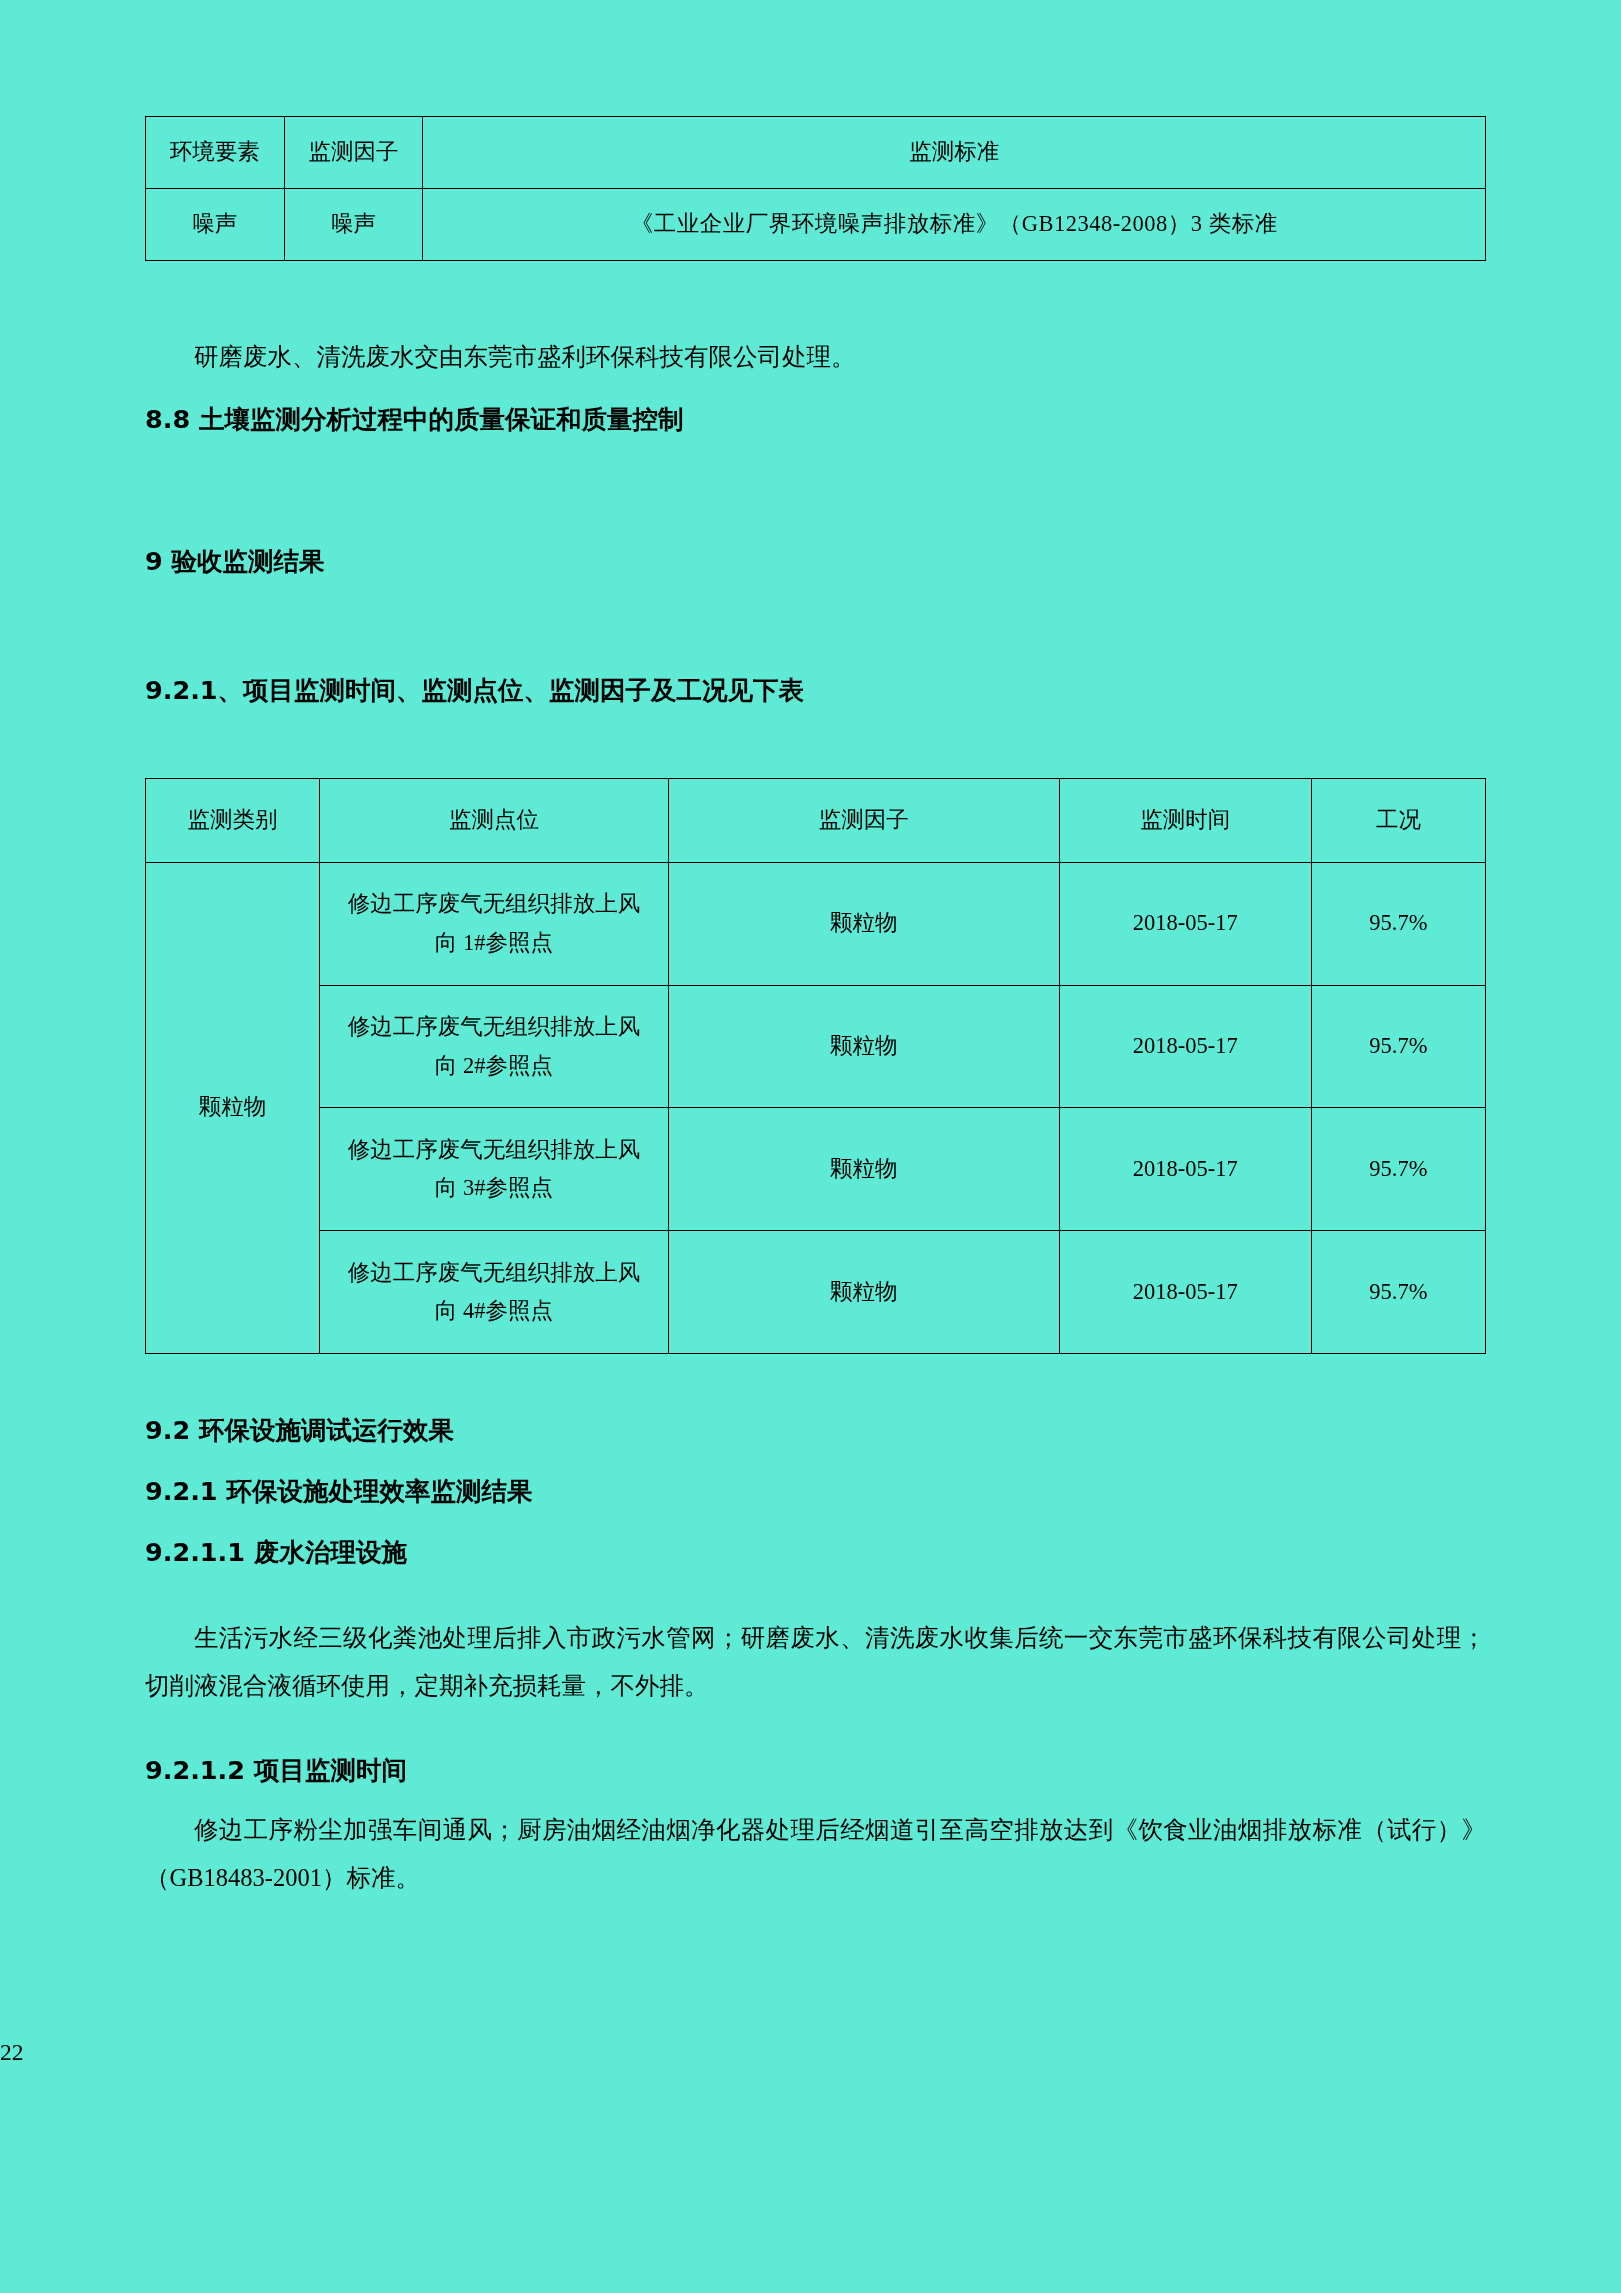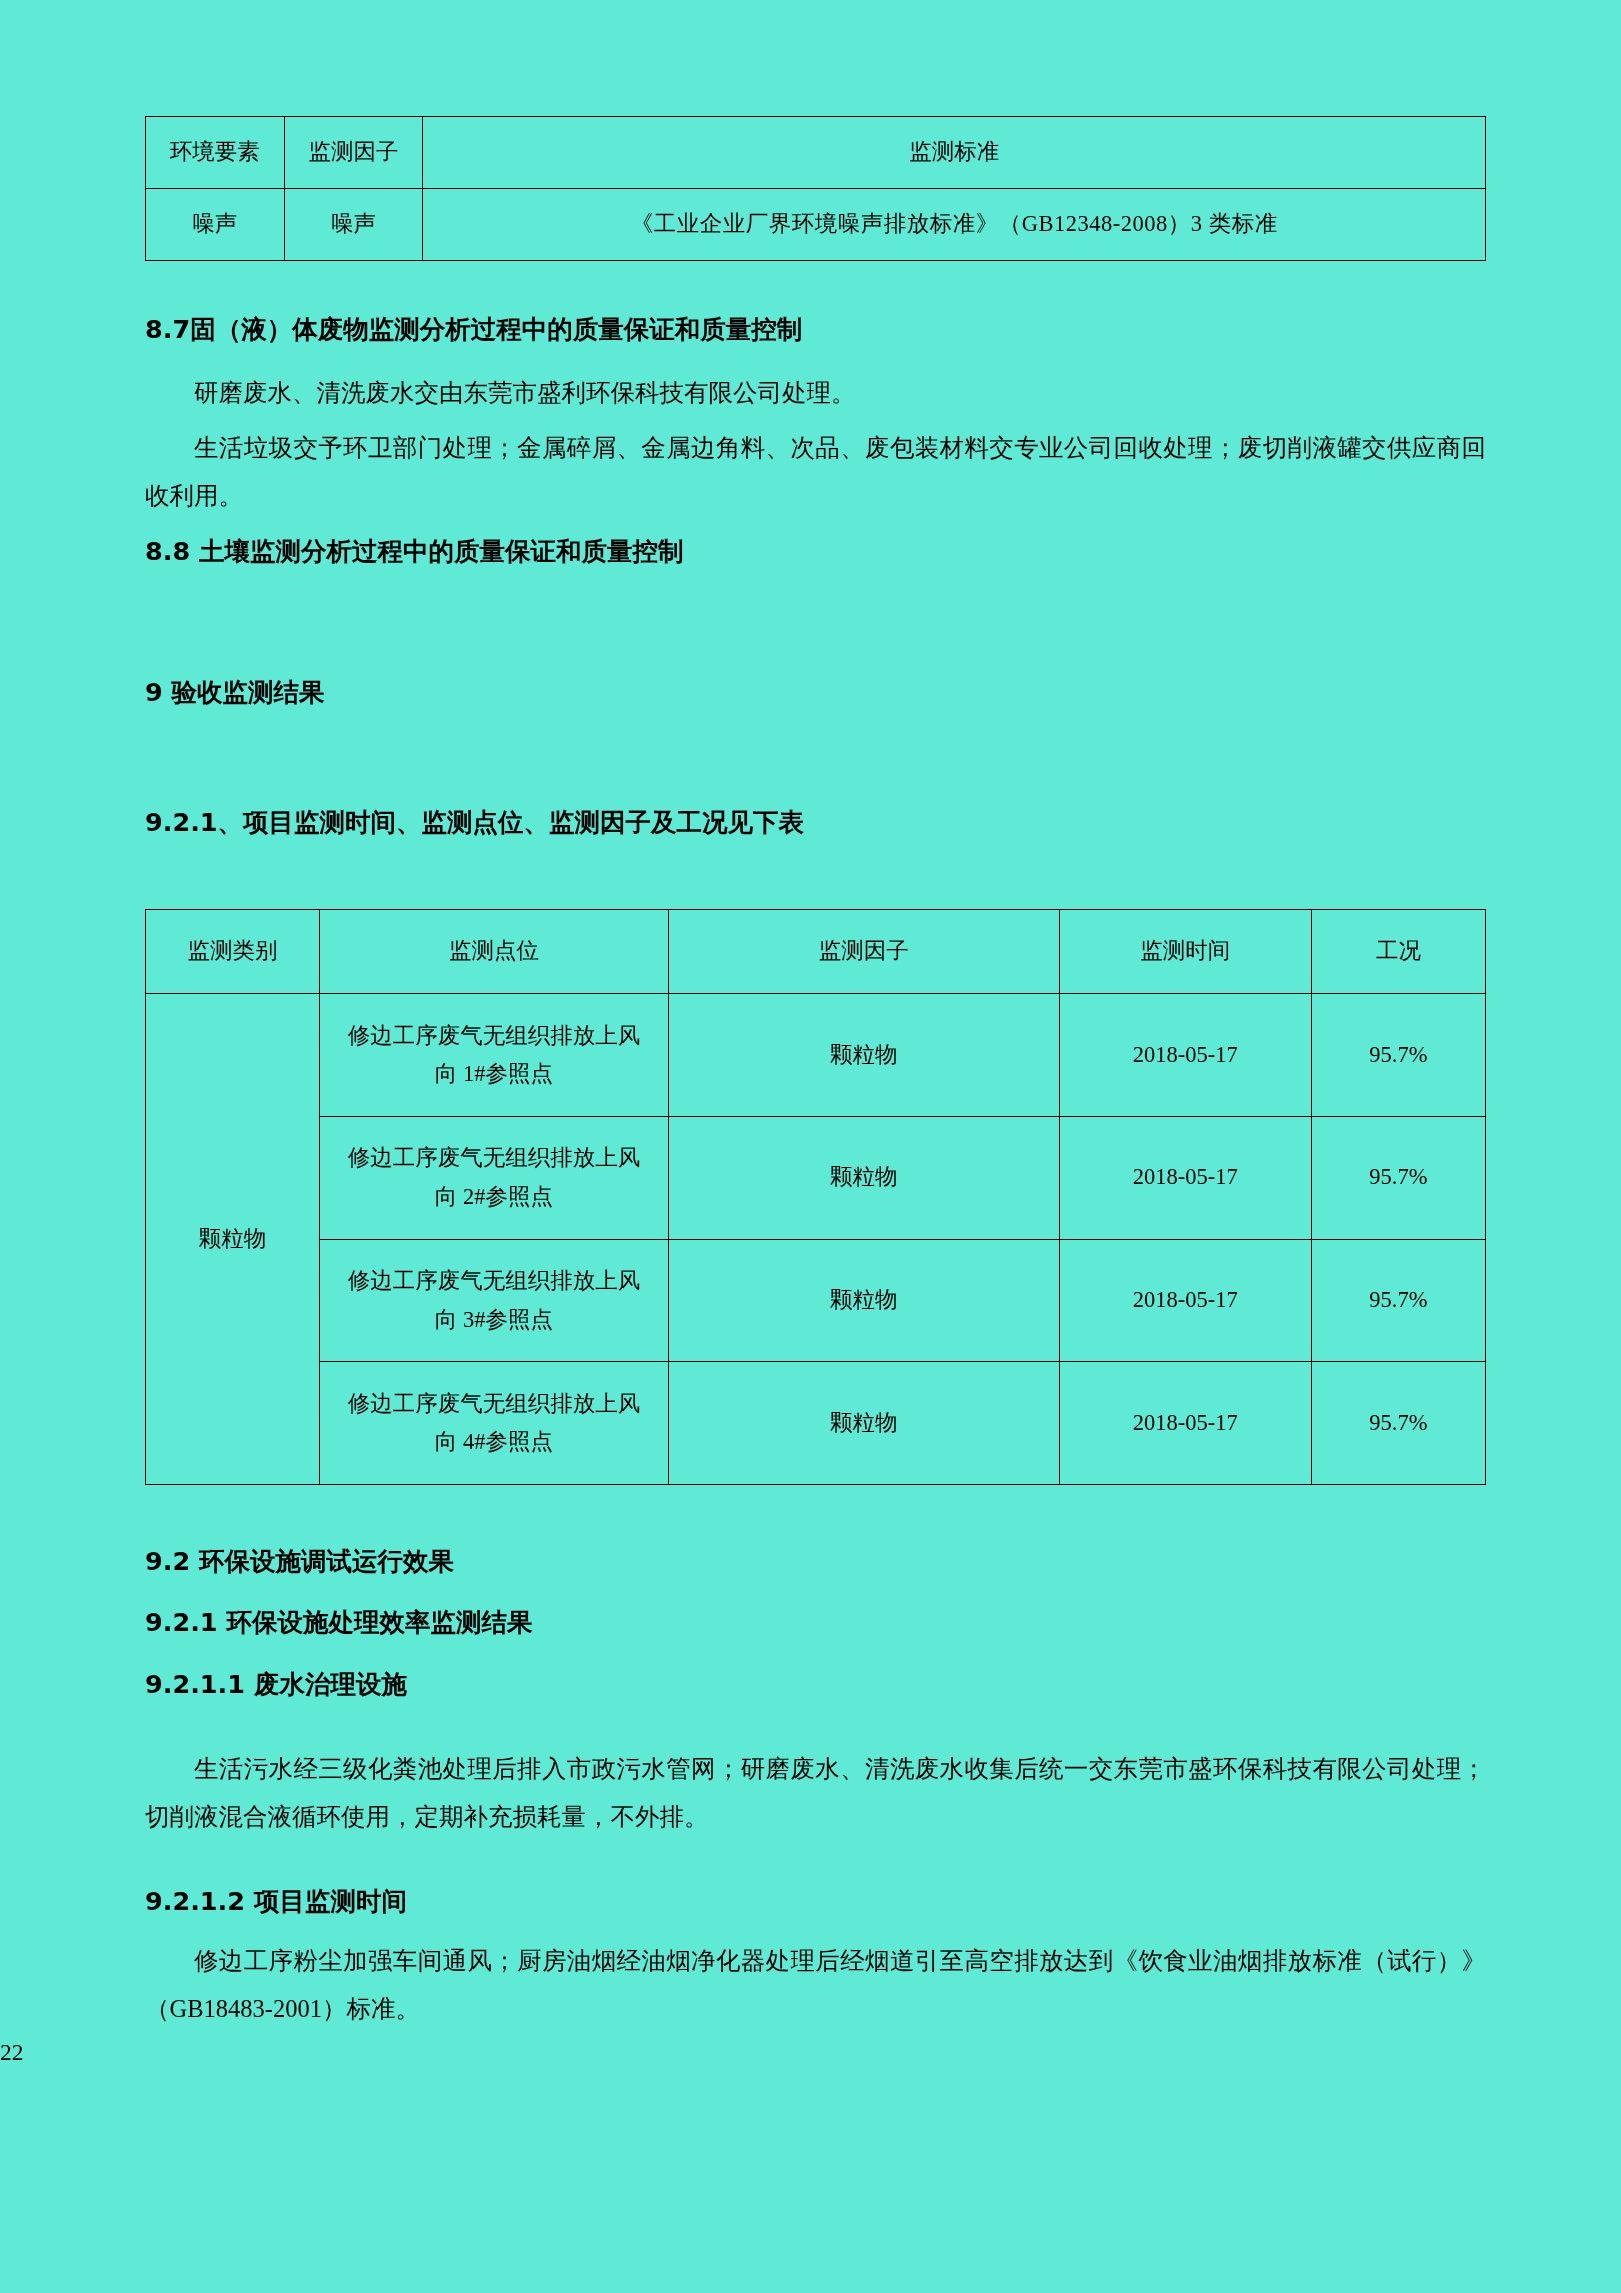--- a/index.html
+++ b/index.html
@@ -142,25 +142,23 @@
         <tr>
           <td>噪声</td>
           <td>噪声</td>
           <td class="std-cell">《工业企业厂界环境噪声排放标准》（GB12348-2008）3 类标准</td>
         </tr>
       </tbody>
     </table>
 
     <div class="sp-52"></div>
 
-    <h2 class="h-bold h-indent-1">8.7固（液）体废物监测分析过程中的质量保证和质量控制</h2>
     <div class="sp-22"></div>
     <p class="body-text body-indent">研磨废水、清洗废水交由东莞市盛利环保科技有限公司处理。</p>
     <div class="sp-8"></div>
-    <p class="body-text body-indent">生活垃圾交予环卫部门处理；金属碎屑、金属边角料、次品、废包装材料交专业公司回收处理；废切削液罐交供应商回收利用。</p>
 
     <div class="sp-14"></div>
 
     <h2 class="h-bold h-indent-1">8.8 土壤监测分析过程中的质量保证和质量控制</h2>
     <div class="sp-22"></div>
 
     <div class="sp-86"></div>
 
     <h2 class="h-bold h1-level">9 验收监测结果</h2>
 

